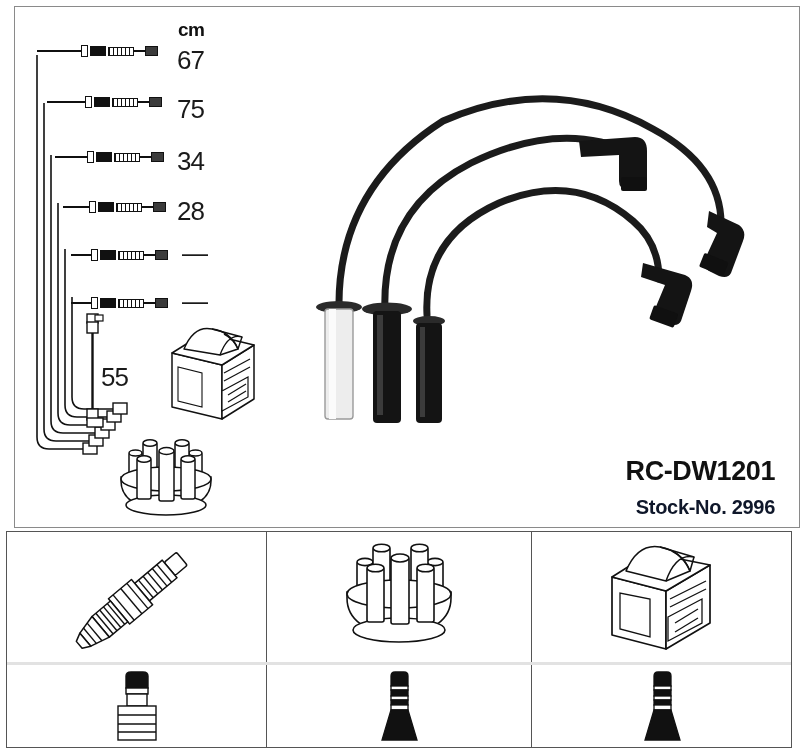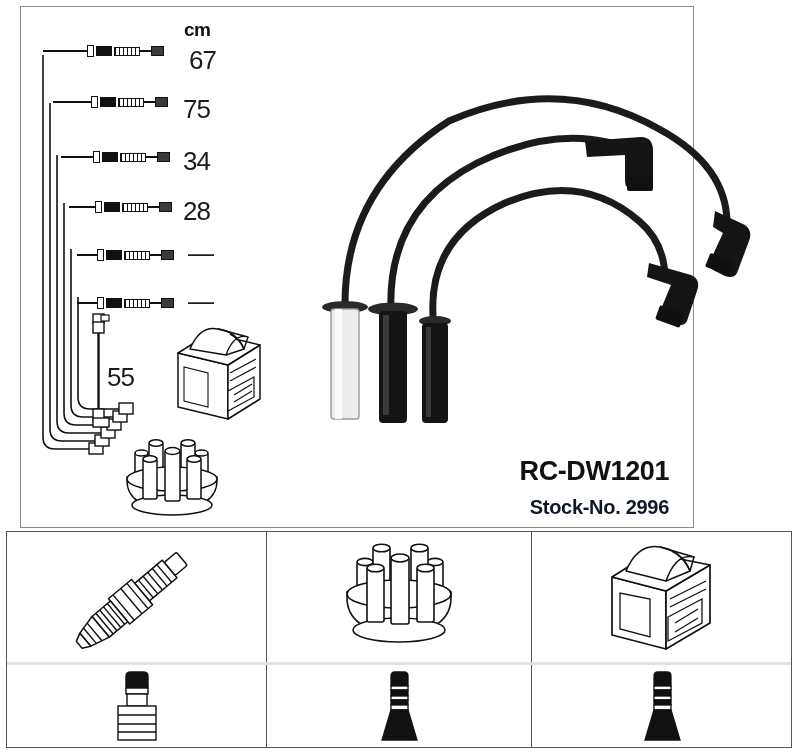--- a/index.html
+++ b/index.html
@@ -14,23 +14,23 @@
     position: relative;
     width: 800px;
     height: 754px;
     background: #ffffff;
     overflow: hidden;
   }
 
   
   #main-frame {
     position: absolute;
-    left: 20px;
+    left: 14px;
     top: 6px;
-    width: 674px;
+    width: 786px;
     height: 522px;
     border: 1px solid #8a8a8a;
     box-sizing: border-box;
     background: #fff;
   }
   #bottom-frame {
     position: absolute;
     left: 6px;
     top: 531px;
     width: 786px;
@@ -228,21 +228,21 @@
       <div class="cm-header">cm</div>
 
       <div class="lead-row" style="left:22px; top:36px; width:150px;">
         <div class="cbl-line" style="left:0px; width:46px;"></div>
         <div class="boot-end" style="left:44px;"></div>
         <div class="blk-a" style="left:53px;"></div>
         <div class="blk-grey" style="left:71px;"></div>
         <div class="cbl-line" style="left:97px; width:12px;"></div>
         <div class="blk-tip" style="left:108px;"></div>
       </div>
-      <div class="len-label" style="top:38px;margin-left:6px;">67</div>
+      <div class="len-label" style="top:38px;">67</div>
 
       <div class="lead-row" style="left:32px; top:87px; width:150px;">
         <div class="cbl-line" style="left:0px; width:40px;"></div>
         <div class="boot-end" style="left:38px;"></div>
         <div class="blk-a" style="left:47px;"></div>
         <div class="blk-grey" style="left:65px;"></div>
         <div class="cbl-line" style="left:91px; width:12px;"></div>
         <div class="blk-tip" style="left:102px;"></div>
       </div>
       <div class="len-label" style="top:87px;">75</div>

